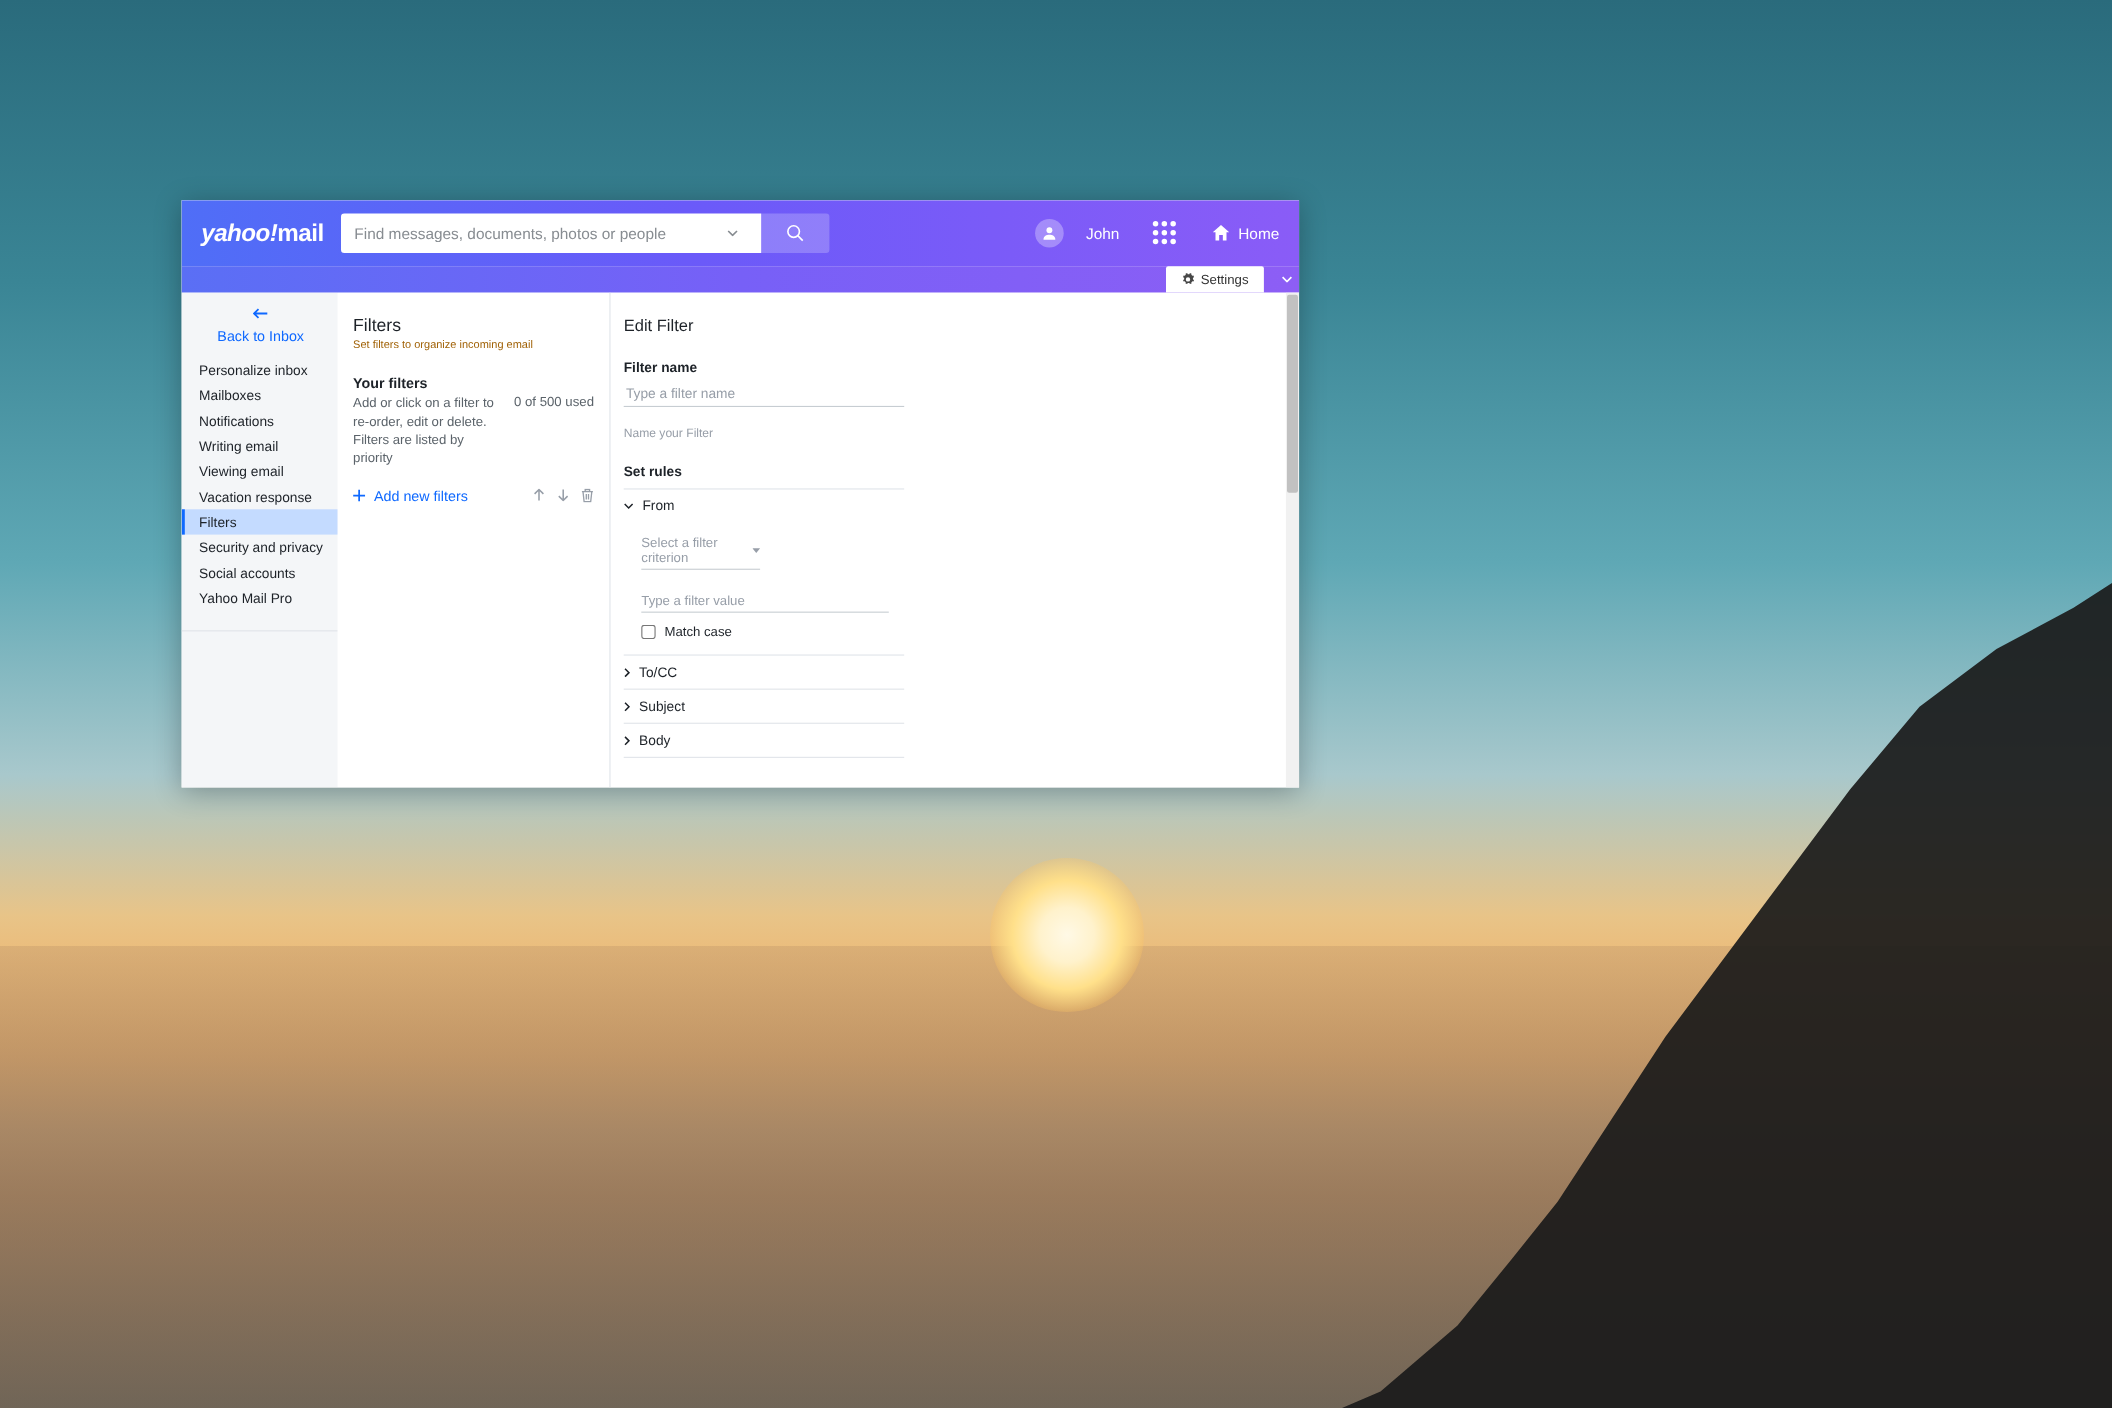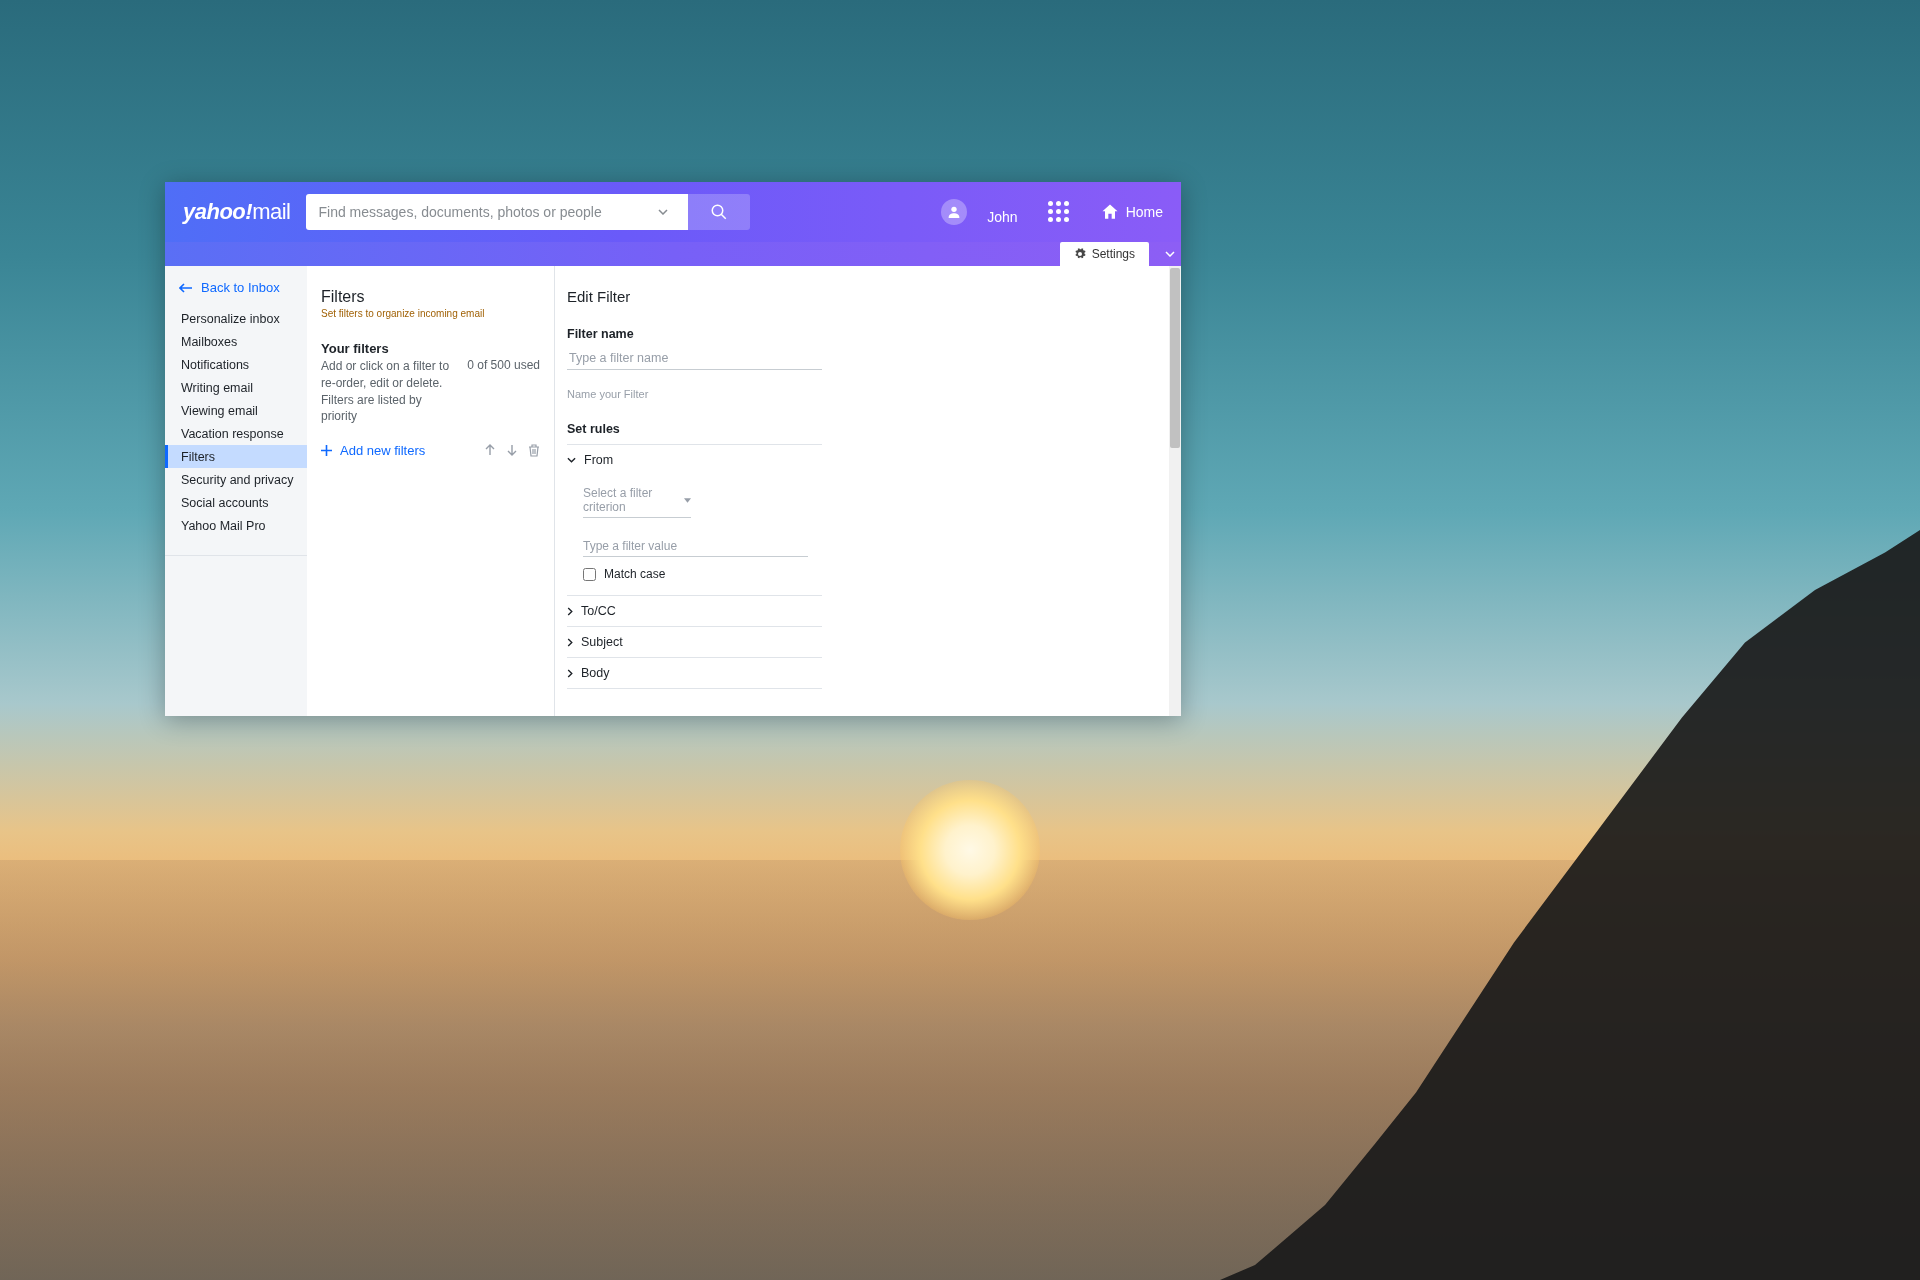--- a/index.html
+++ b/index.html
@@ -25,51 +25,51 @@
   .window {
     position:absolute; left:165px; top:182px; width:1016px; height:534px;
     background:#fff; box-shadow:0 4px 24px rgba(0,0,0,0.3);
     display:flex; flex-direction:column; overflow:hidden;
   }
   .topbar {
     height:60px; background: linear-gradient(90deg, #4f6ef7 0%, #6a5af9 45%, #8a5cf7 100%);
     display:flex; align-items:center; padding:0 18px; gap:12px;
   }
   .logo { color:#fff; font-size:22px; font-weight:700; font-style:italic; letter-spacing:-0.5px; }
-  .logo .thin { font-weight:400; font-style:normal; }
+  .logo .thin { font-weight:700; font-style:normal; }
   .searchwrap { margin-left:4px; display:flex; flex:0 0 auto; }
   .searchbox {
     width:382px; height:36px; background:#fff; border:none; border-radius:3px 0 0 3px;
     display:flex; align-items:center; padding:12px 12px;
   }
   .searchbox input { border:none; outline:none; width:100%; font-size:14px; color:#333; }
   .searchbox input::placeholder { color:#878c91; }
   .search-dd { width:30px; display:flex; align-items:center; justify-content:center; color:#878c91; cursor:pointer; }
   .searchbtn {
     width:62px; height:36px; background:rgba(255,255,255,0.22); border:none; color:#fff;
     display:flex; align-items:center; justify-content:center; cursor:pointer; border-radius:0 3px 3px 0;
   }
   .topbar .spacer { flex:1; }
-  .user { display:flex; align-items:flex-end; gap:20px; color:#fff; font-size:14px; cursor:pointer; }
+  .user { display:flex; align-items:center; gap:20px; color:#fff; font-size:14px; cursor:pointer; }
   .avatar { width:26px; height:26px; border-radius:50%; background:rgba(255,255,255,0.3); display:flex; align-items:center; justify-content:center; }
   .apps { width:22px; height:22px; display:grid; grid-template-columns:repeat(3,5px); grid-template-rows:repeat(3,5px); gap:3px; margin:0 18px; cursor:pointer; }
   .apps span { background:#fff; border-radius:50%; }
   .home { display:flex; align-items:center; gap:6px; color:#fff; font-size:14px; cursor:pointer; }
   .tabstrip {
     height:24px; background: linear-gradient(90deg, #5a6ff5 0%, #7760f7 50%, #8d5ef5 100%);
     display:flex; align-items:flex-end; padding-left:142px;justify-content:flex-end;
   }
   .tab {
     height:24px; background:#fff; padding:0 14px; display:flex; align-items:center; gap:6px;
     font-size:12px; color:#333; border-radius:2px 2px 0 0;
   }
   .tabdd { width:22px; height:24px; display:flex; align-items:center; justify-content:center; color:#fff; margin-left:10px; cursor:pointer; }
   .body { flex:1; display:flex; overflow:hidden; }
   .sidebar { width:142px; background:#f4f6f8; display:flex; flex-direction:column; font-size:12.5px; color:#1d2228; }
-  .back { padding:14px 12px 12px 14px; color:#0f69ff; font-size:13px; display:flex; align-items:center; gap:8px; cursor:pointer; font-weight:500;}
+  .back { padding:14px 12px 12px 14px; color:#0f69ff; font-size:13px; display:flex; align-items:center; gap:8px; cursor:pointer; font-weight:500;flex-direction:column;}
   .navlist { list-style:none; }
   .navlist li { padding:4.5px 12px 4.5px 16px; cursor:pointer; color:#1d2228; }
   .navlist li.active { background:#c4dbff; border-left:3px solid #0f69ff; padding-left:13px; }
   .sec2 { list-style:none; margin-top:24px; }
   .sec2 li { padding:3px 12px 3px 16px; font-size:11.5px; color:#5b636a; cursor:pointer; }
   .storage { margin-top:18px; border-top:1px solid #e0e4e9; padding:14px 16px; font-size:11px; color:#5b636a; }
   .main { flex:1; display:flex; background:#fff; position:relative; }
   .col1 { width:248px; padding:22px 14px 0 14px; border-right:1px solid #e0e4e9; }
   .col1 h2 { font-size:16px; font-weight:400; color:#1d2228; }
   .sub { font-size:10px; color:#a16207; margin-top:2px; }

